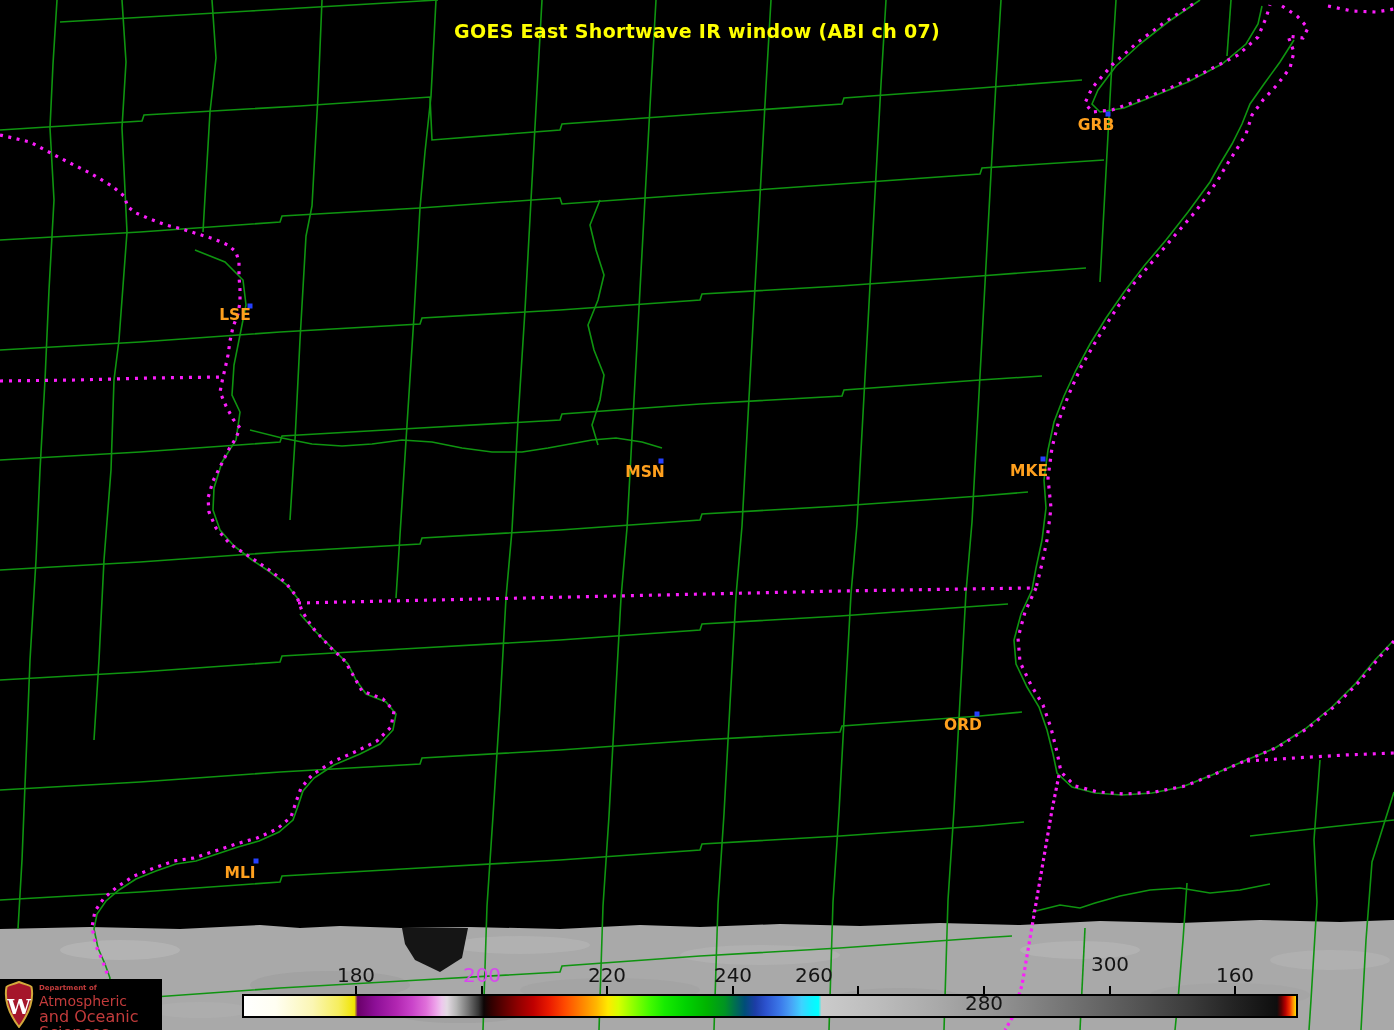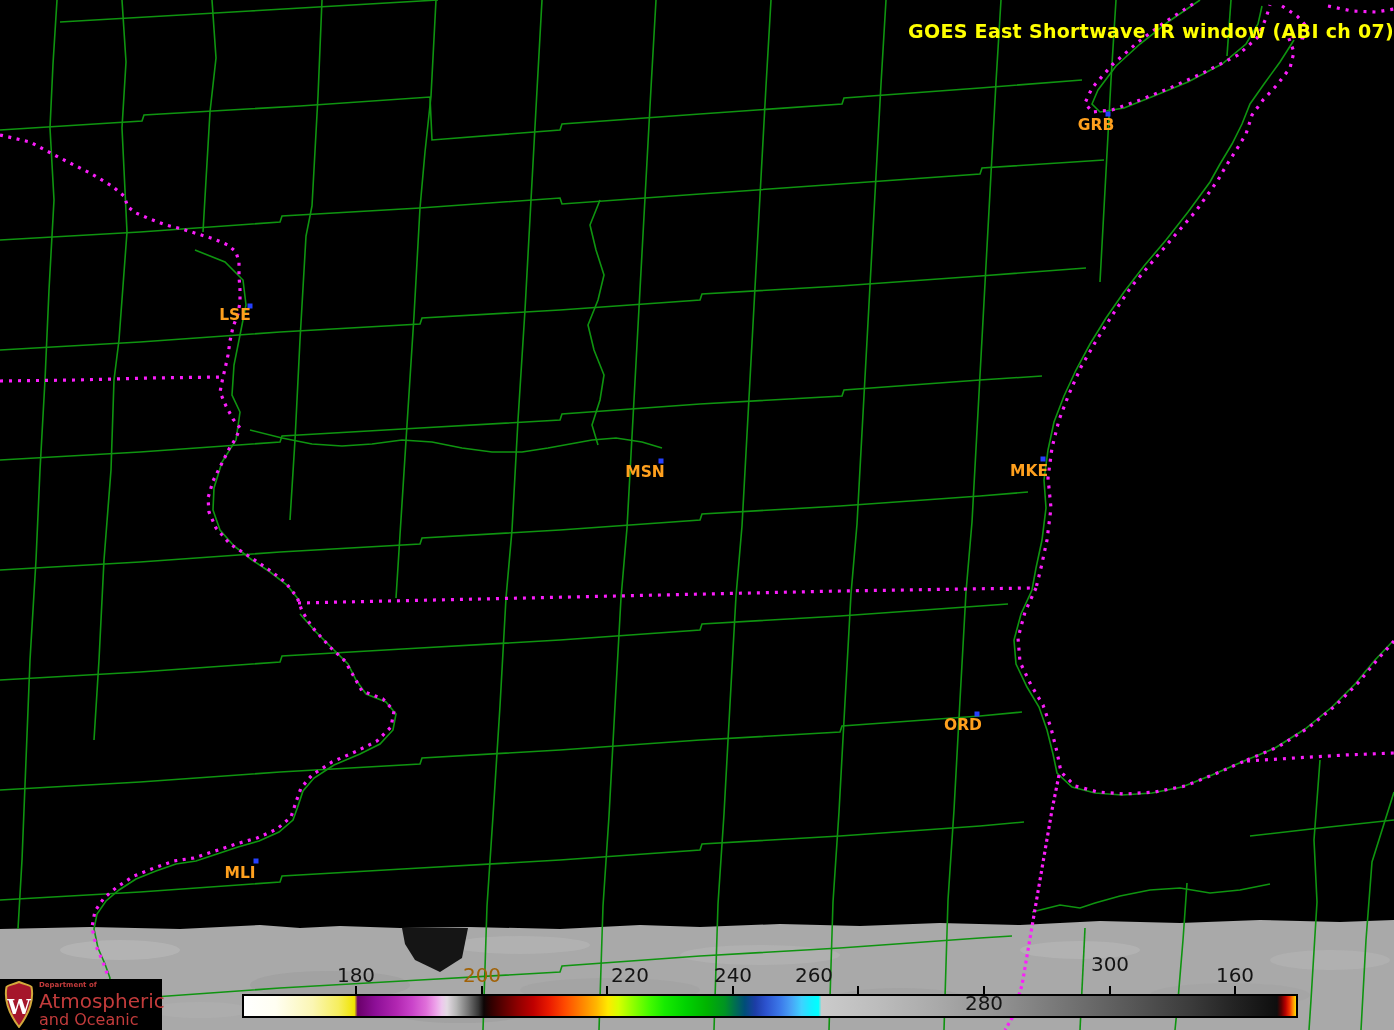--- a/index.html
+++ b/index.html
@@ -1,30 +1,30 @@
 <!DOCTYPE html>
 <html><head>
 <meta charset="utf-8">
 <style>
   html,body{margin:0;padding:0;background:#222;}
   .screen{position:relative;width:1394px;height:1030px;background:#000;overflow:hidden;
           font-family:"DejaVu Sans","Liberation Sans",sans-serif;}
   .screen svg.map{position:absolute;left:0;top:0;}
-  .title{position:absolute;left:0;top:20px;width:1394px;text-align:right;
+  .title{position:absolute;left:0;top:20px;width:1394px;text-align:center;
          font-weight:bold;font-size:19px;line-height:23px;letter-spacing:0.3px;}
   .colorbar-bar{position:absolute;box-sizing:border-box;border:2px solid #000;}
   .cbar-num{position:absolute;width:60px;margin-left:-30px;text-align:center;
             font-size:20px;color:#141414;font-weight:normal;}
   .cbar-tick{position:absolute;width:2px;height:8px;background:#000;}
   .logo{position:absolute;left:0;top:979px;width:162px;height:51px;background:#000;
         display:flex;align-items:center;}
   .crest{margin-left:4px;flex:0 0 auto;}
   .logo-text{margin-left:5px;line-height:1;margin-top:17px;}
   .logo-dept{font-size:7px;font-weight:bold;margin-bottom:2px;}
-  .logo-l1{font-size:20px;margin-bottom:1px;}
+  .logo-l1{font-size:14px;margin-bottom:1px;}
   .logo-l2{font-size:16px;}
 </style>
 </head>
 <body>
 
 <div class="screen">
 
   <svg class="map" width="1394" height="1030" viewBox="0 0 1394 1030">
       <rect x="0" y="0" width="1394" height="1030" fill="#000000"></rect>
       <polygon points="0,929 90,927 180,929 260,925 300,928 340,926 400,928 470,927 560,929 640,925 700,927 780,924 860,926 940,923 1020,925 1100,921 1180,923 1260,920 1340,922 1394,920 1394,1030 0,1030" fill="#a9a9a9"></polygon>
@@ -99,23 +99,23 @@
     </svg>
 
   <div class="title" style="color: rgb(255, 255, 0);">
     <div>GOES East Shortwave IR window (ABI ch 07)</div>
   </div>
 
   <div class="colorbar-bar" style="left: 242px; top: 994px; width: 1056px; height: 24px; background: linear-gradient(to right, rgb(255, 255, 255) 0%, rgb(255, 254, 242) 3%, rgb(251, 246, 180) 6.5%, rgb(246, 238, 94) 9%, rgb(240, 228, 0) 10.5%, rgb(106, 0, 106) 10.8%, rgb(141, 15, 151) 12.5%, rgb(177, 38, 177) 14.5%, rgb(202, 68, 202) 16%, rgb(223, 110, 217) 17.3%, rgb(237, 160, 233) 18.2%, rgb(238, 200, 238) 18.8%, rgb(227, 218, 227) 19.3%, rgb(182, 182, 182) 20.2%, rgb(117, 117, 117) 21.3%, rgb(53, 53, 53) 22.3%, rgb(13, 5, 5) 22.8%, rgb(48, 0, 0) 23.5%, rgb(94, 0, 0) 24.7%, rgb(142, 0, 0) 26%, rgb(191, 0, 0) 27.5%, rgb(234, 26, 0) 29%, rgb(255, 74, 0) 30.5%, rgb(255, 128, 0) 32%, rgb(255, 182, 0) 33.5%, rgb(255, 233, 0) 34.6%, rgb(215, 255, 0) 35.6%, rgb(142, 255, 0) 37%, rgb(70, 251, 0) 38.5%, rgb(22, 235, 0) 40%, rgb(0, 210, 0) 42%, rgb(0, 179, 0) 44%, rgb(0, 148, 34) 45.7%, rgb(0, 113, 76) 46.6%, rgb(0, 77, 120) 47.6%, rgb(28, 61, 166) 48.6%, rgb(44, 82, 206) 49.6%, rgb(60, 122, 234) 51%, rgb(72, 162, 246) 52%, rgb(63, 210, 255) 53%, rgb(15, 242, 255) 54%, rgb(0, 255, 255) 54.6%, rgb(203, 203, 203) 54.9%, rgb(189, 189, 189) 60%, rgb(169, 169, 169) 66%, rgb(145, 145, 145) 72%, rgb(117, 117, 117) 78%, rgb(89, 89, 89) 84%, rgb(59, 59, 59) 90%, rgb(35, 35, 35) 94.1%, rgb(14, 14, 14) 98.2%, rgb(92, 0, 0) 98.6%, rgb(182, 0, 0) 99%, rgb(241, 49, 0) 99.4%, rgb(255, 142, 0) 99.7%, rgb(255, 218, 0) 100%);"></div>
   <div id="cbarLabels">
       <div class="cbar-num" style="left: 356px; top: 963px; color: rgb(20, 20, 20);">180</div>
       <div class="cbar-tick" style="left: 355px; top: 986px;"></div>
-      <div class="cbar-num" style="left: 482px; top: 963px; color: #a16207;">200</div>
+      <div class="cbar-num" style="left: 482px; top: 963px; color: #d946ef;">200</div>
       <div class="cbar-tick" style="left: 481px; top: 986px;"></div>
-      <div class="cbar-num" style="left: 630px; top: 963px; color: rgb(20, 20, 20);">220</div>
+      <div class="cbar-num" style="left: 607px; top: 963px; color: rgb(20, 20, 20);">220</div>
       <div class="cbar-tick" style="left: 606px; top: 986px;"></div>
       <div class="cbar-num" style="left: 733px; top: 963px; color: rgb(20, 20, 20);">240</div>
       <div class="cbar-tick" style="left: 732px; top: 986px;"></div>
       <div class="cbar-num" style="left: 814px; top: 963px; color: rgb(20, 20, 20);">260</div>
       <div class="cbar-tick" style="left: 857px; top: 986px;"></div>
       <div class="cbar-num" style="left: 984px; top: 963px; color: rgb(20, 20, 20); margin-top: 28px;">280</div>
       <div class="cbar-tick" style="left: 983px; top: 986px;"></div>
       <div class="cbar-num" style="left: 1110px; top: 952px; color: rgb(20, 20, 20);">300</div>
       <div class="cbar-tick" style="left: 1109px; top: 986px;"></div>
       <div class="cbar-num" style="left: 1235px; top: 963px; color: rgb(20, 20, 20);">160</div>

